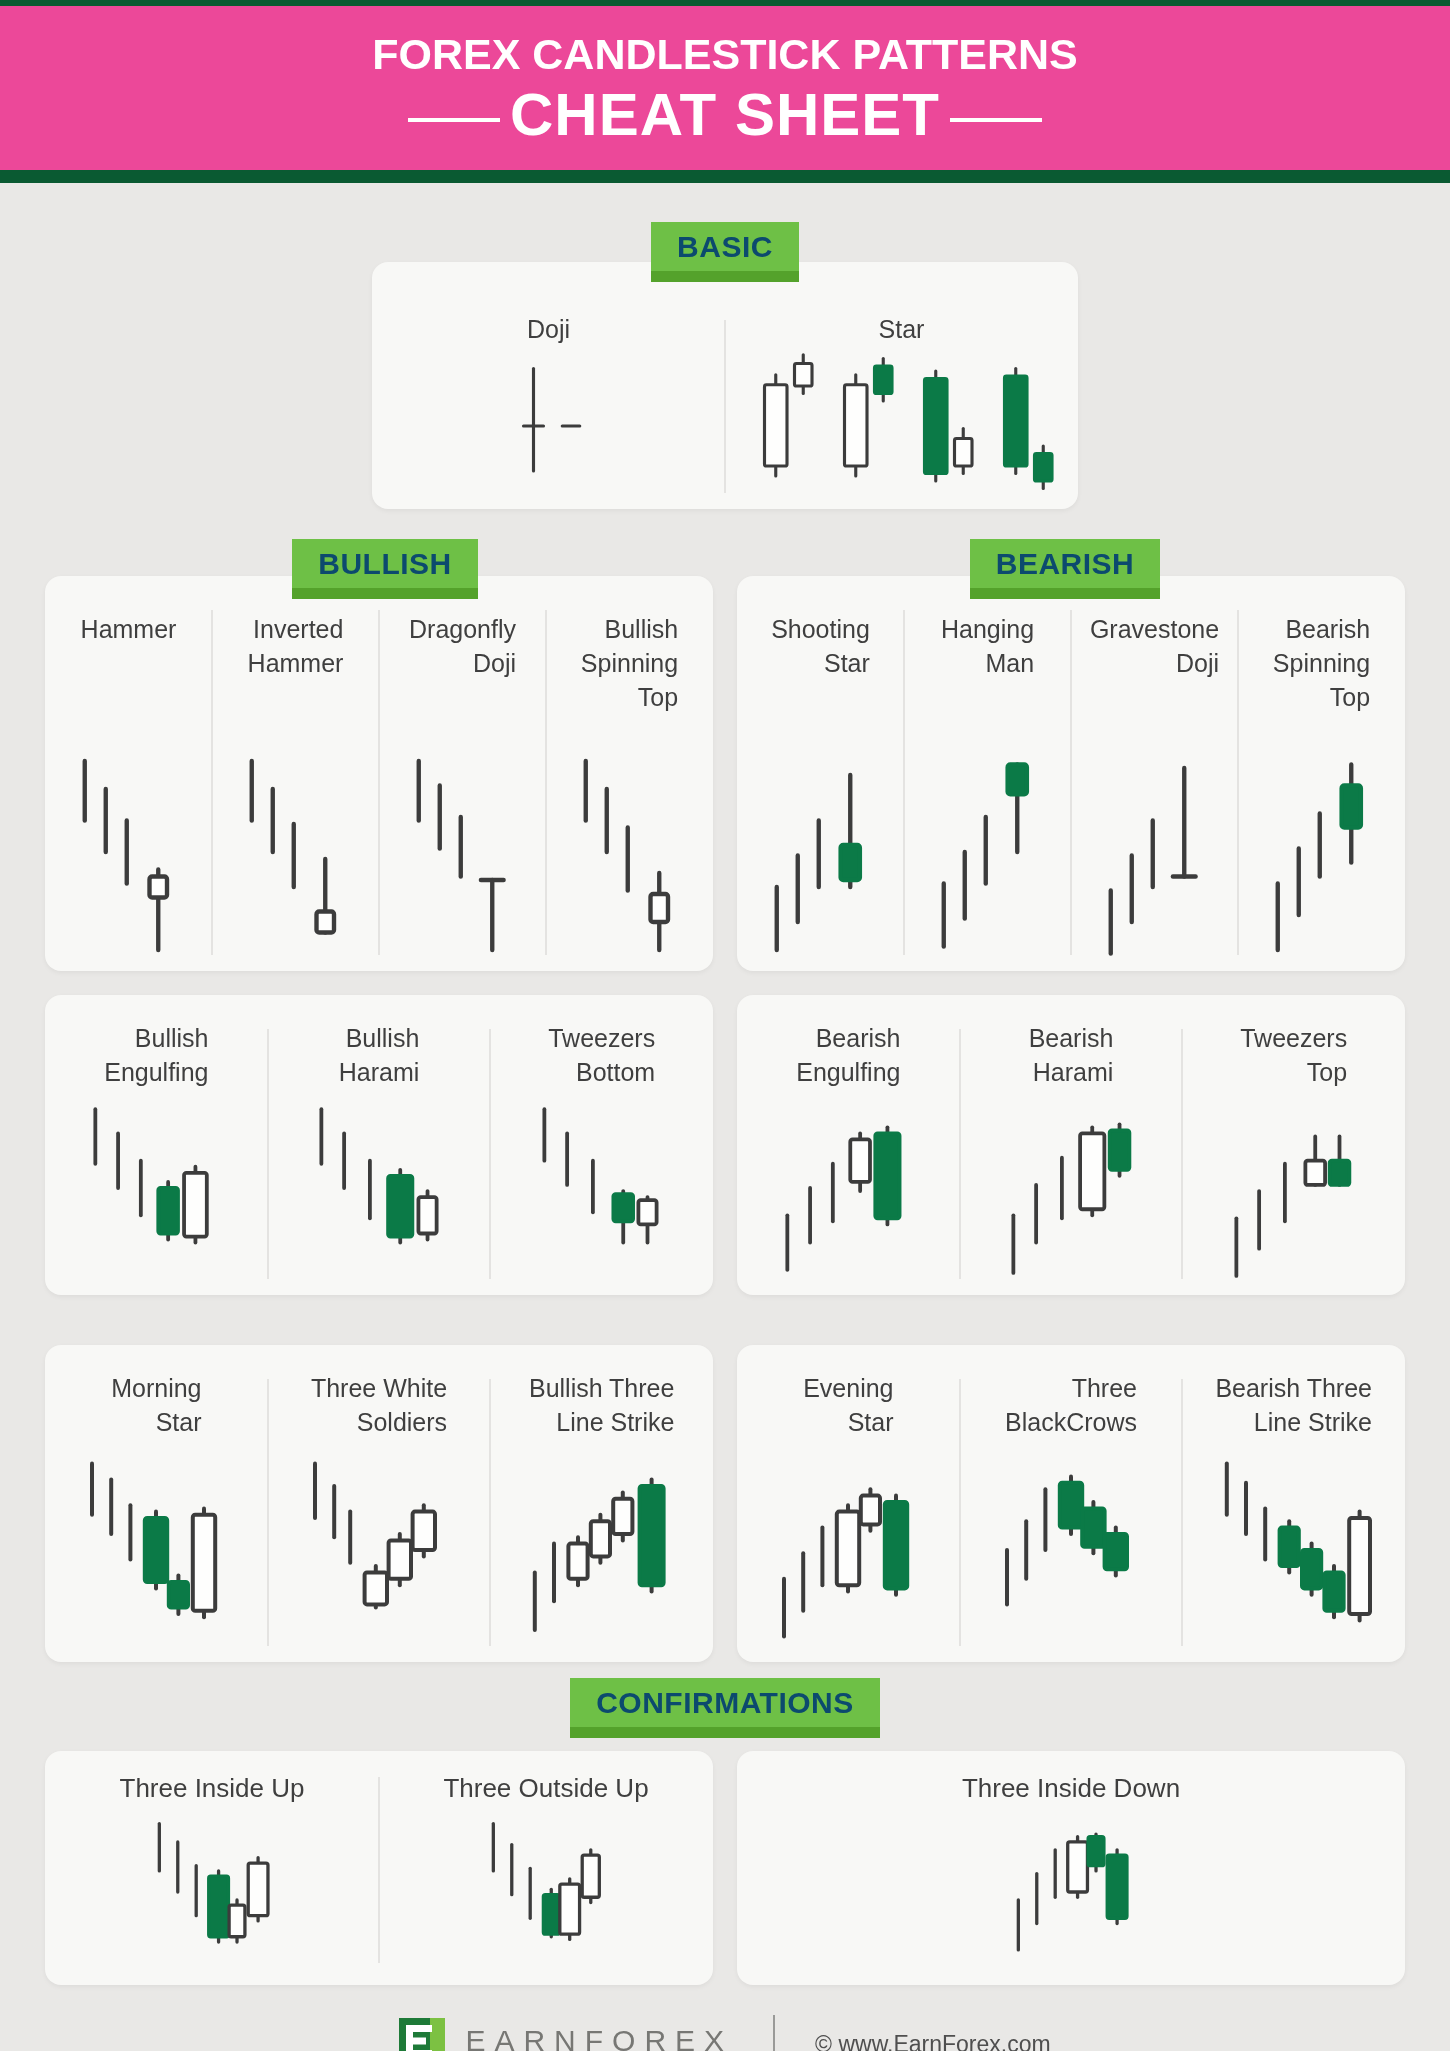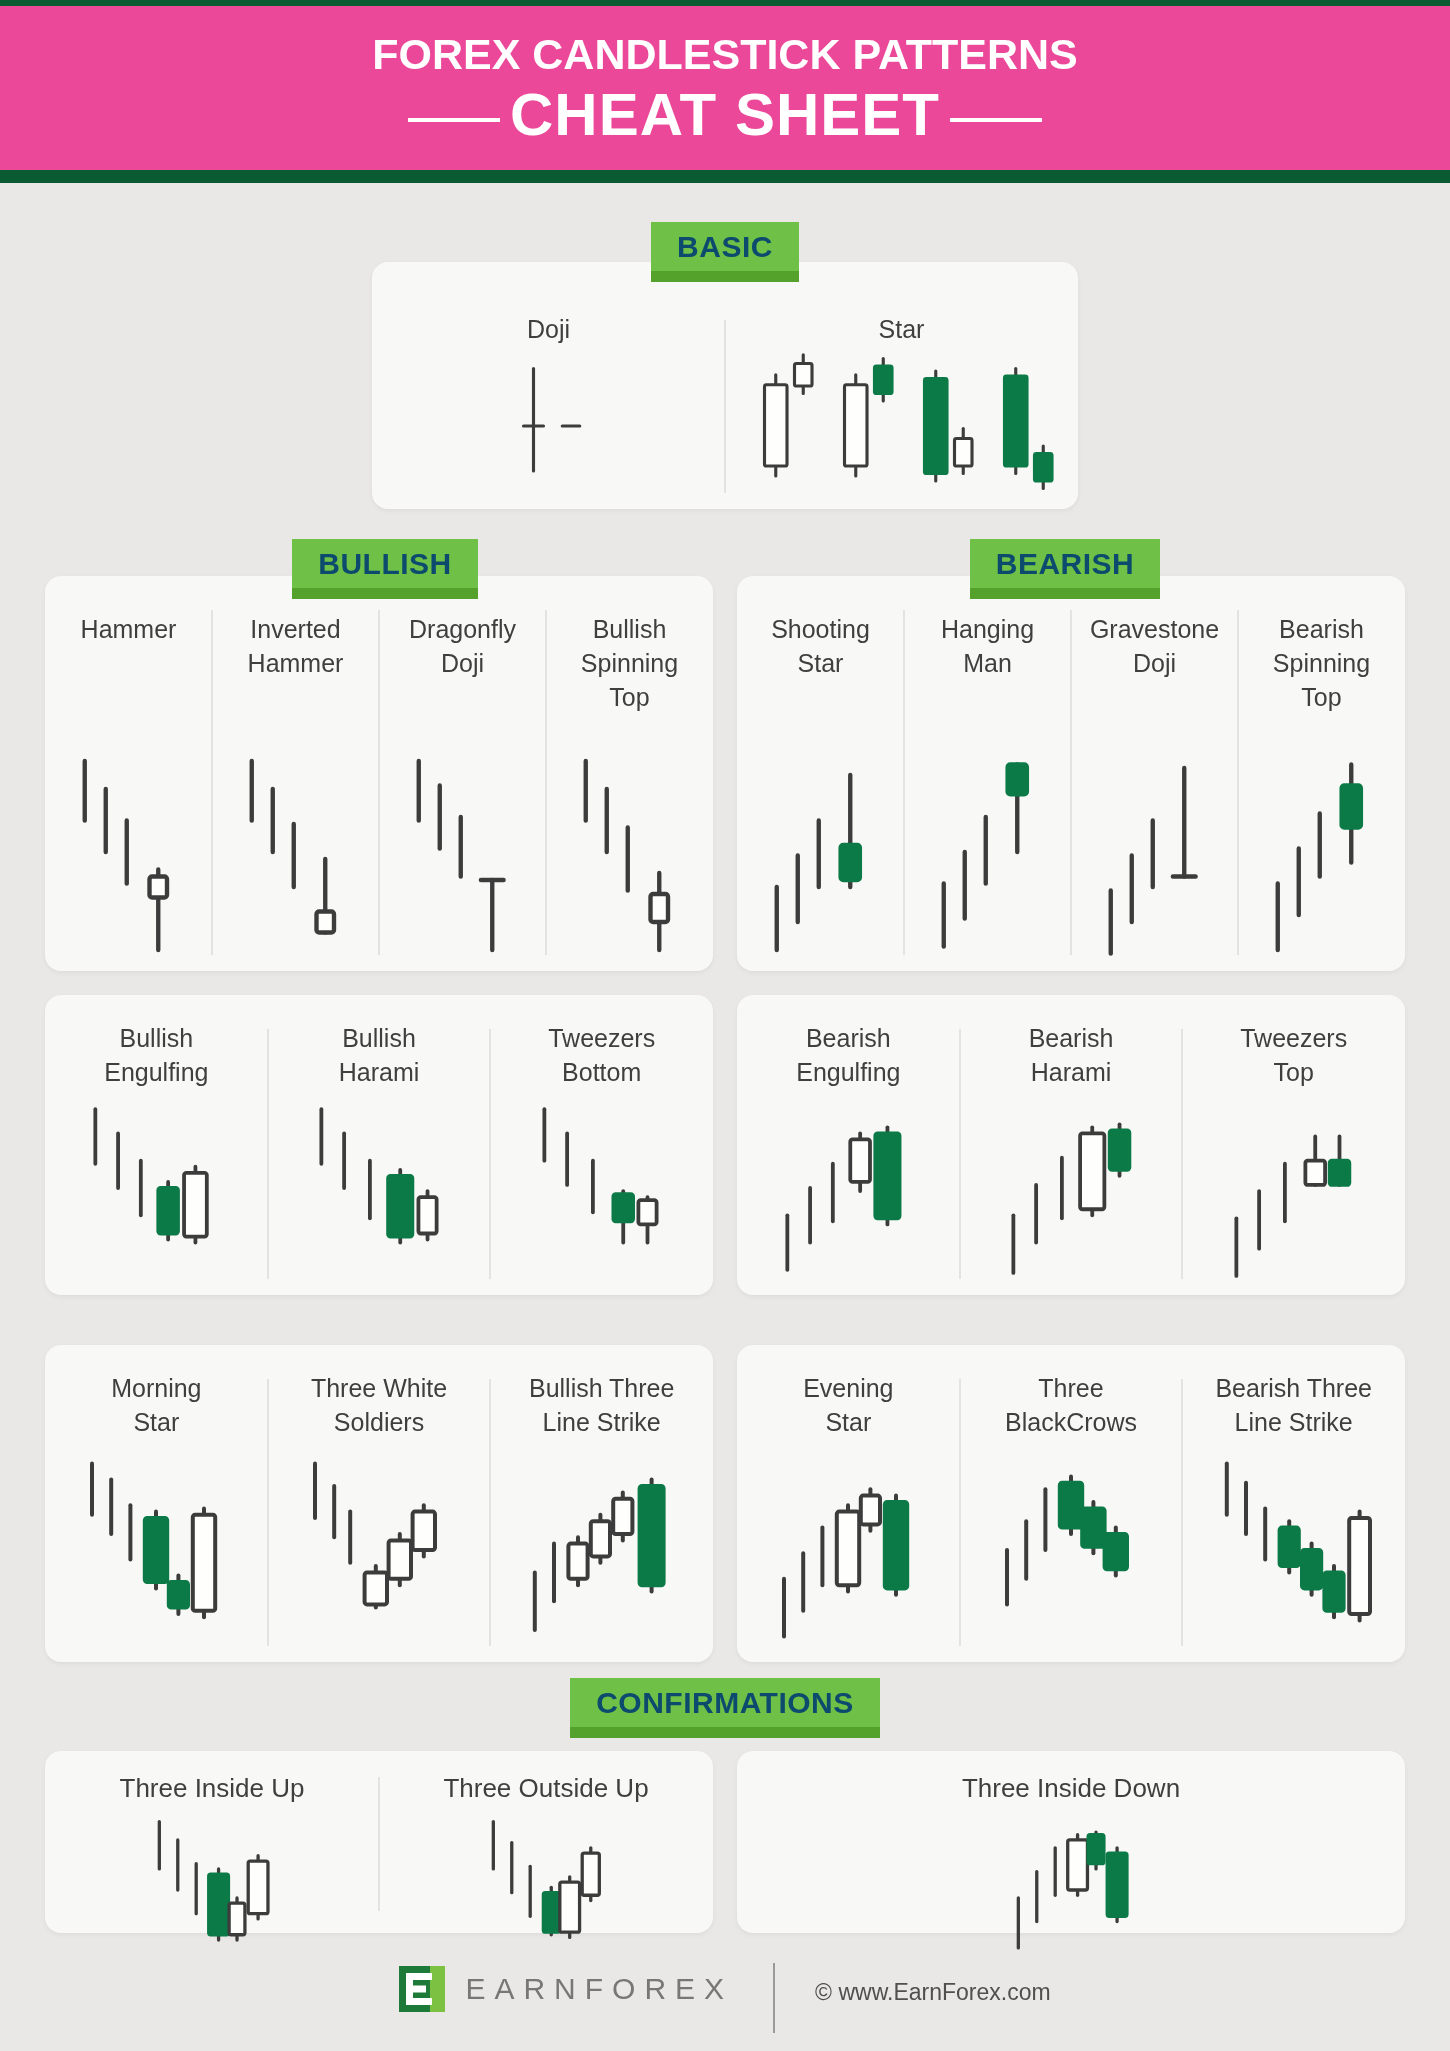--- a/index.html
+++ b/index.html
@@ -35,21 +35,21 @@
   .card{
     background:#f8f8f6;border-radius:16px;
     box-shadow:0 2px 5px rgba(0,0,0,.05);
     display:flex;box-sizing:border-box;position:relative;z-index:1;
   }
   .cell{flex:1;display:flex;flex-direction:column;align-items:center;position:relative;}
   .cell:not(:last-child)::after{
     content:"";position:absolute;right:-1px;top:34px;bottom:16px;width:2px;background:#e4e3e1;
   }
   .p-label{
-    font-size:25px;line-height:34px;color:#3f3f3f;text-align:center;
+    font-size:25px;line-height:34px;color:#3f3f3f;text-align:right;
   }
   .p-draw{flex:1;display:flex;align-items:flex-end;justify-content:center;width:100%;}
   
   .basic-section{margin-top:39px;}
   .basic-section .badge{margin-bottom:-20px;}
   .basic-card{width:706px;height:247px;margin:0 auto;}
   .basic-card .cell{padding-top:50px;}
   .basic-card .cell:not(:last-child)::after{top:58px;bottom:16px;}
   .basic-card .p-draw{padding-bottom:16px;}
   
@@ -67,21 +67,21 @@
   .r1 .cell{padding-top:26px;}
   .r1 .p-label{min-height:72px;}
   .r1 .p-draw{padding-bottom:16px;}
   .r2{height:317px;margin-top:26px;}
   .r2 .cell{padding-top:26px;}
   .r2 .p-label{min-height:72px;}
   .r2 .p-draw{padding-bottom:16px;}
   
   .conf-section{margin-top:16px;}
   .conf-section .badge{margin-bottom:13px;}
-  .conf-row .card{height:182px;}
+  .conf-row .card{height:234px;}
   .conf-row .cell{padding-top:20px;}
   .conf-row .p-label{min-height:40px;font-size:26px;}
   .conf-row .p-draw{padding-bottom:14px;}
   .conf-row .cell:not(:last-child)::after{top:26px;bottom:22px;}
   
   .footer{
     margin-top:14px;display:flex;align-items:center;justify-content:center;height:84px;
   }
   .logo{width:46px;height:46px;background:#1e7a38;position:relative;overflow:hidden;flex:none;}
   .logo-light{position:absolute;right:0;top:0;width:34%;height:100%;background:#7cc142;}

